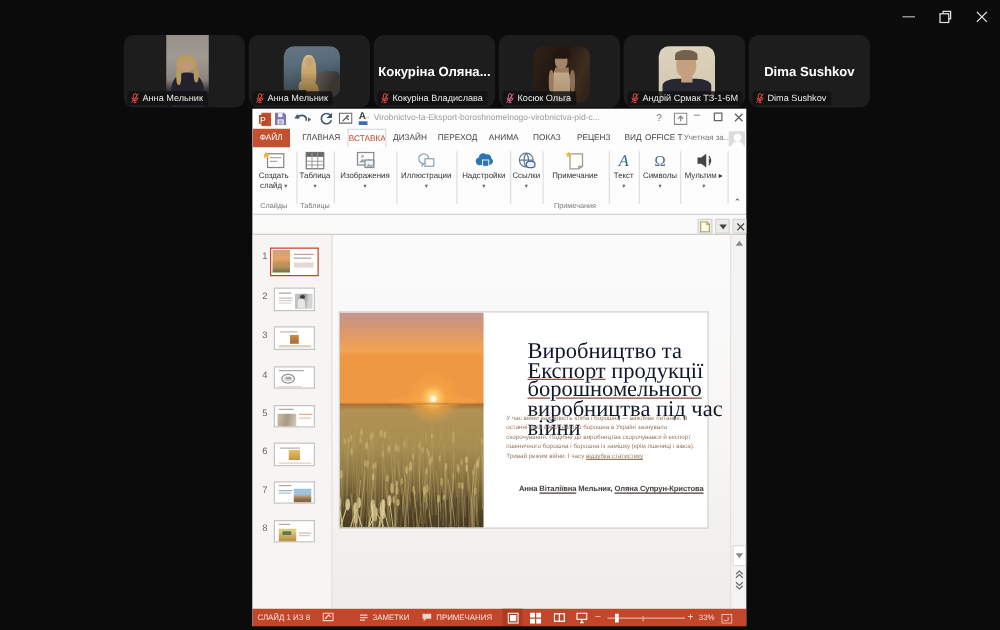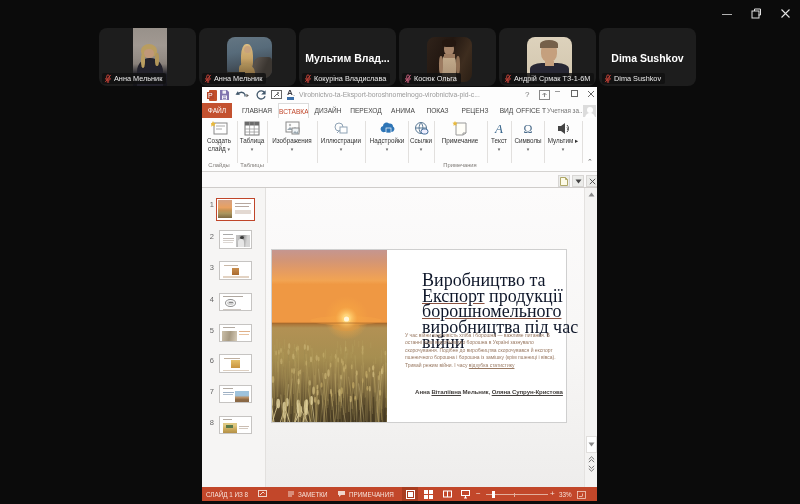--- a/index.html
+++ b/index.html
@@ -77,21 +77,21 @@
     <div class="abs" style="left:16.5px;top:9px;width:7px;height:7px;background:#c8a27c;border-radius:50%;"></div>
     <div class="abs" style="left:12px;top:27px;width:16px;height:14px;background:linear-gradient(#ad9059,#7d6037);border-radius:30% 60% 0 0;"></div>
     <div class="abs" style="left:0;top:35px;width:18px;height:6px;background:#26241f;"></div>
   </div>
   <div class="nlabel"><svg class="micx" viewBox="0 0 10 11">
         <path d="M5 1a1.6 1.6 0 0 1 1.6 1.6V5A1.6 1.6 0 0 1 3.4 5V2.6A1.6 1.6 0 0 1 5 1zM2 5a3 3 0 0 0 6 0M5 8v2M3.5 10h3" stroke="#e04a3f" stroke-width="1" fill="none"></path>
         <path d="M1.5 10 8.5 1" stroke="#e04a3f" stroke-width="1"></path>
       </svg>Анна Мельник</div>
 </div>
 <div class="tile" style="left:299px;">
-  <div class="bigname">Мультим Влад...</div>
+  <div class="bigname">Кокуріна Оляна...</div>
   <div class="nlabel"><svg class="micx" viewBox="0 0 10 11">
         <path d="M5 1a1.6 1.6 0 0 1 1.6 1.6V5A1.6 1.6 0 0 1 3.4 5V2.6A1.6 1.6 0 0 1 5 1zM2 5a3 3 0 0 0 6 0M5 8v2M3.5 10h3" stroke="#e04a3f" stroke-width="1" fill="none"></path>
         <path d="M1.5 10 8.5 1" stroke="#e04a3f" stroke-width="1"></path>
       </svg>Кокуріна Владислава</div>
 </div>
 <div class="tile" style="left:399px;">
   <div class="abs" style="left:28px;top:9px;width:45px;height:45px;border-radius:8px;overflow:hidden;background:linear-gradient(115deg,#30231a 0%,#221711 40%,#3e2d1f 72%,#2a1e14 100%);">
     <div class="abs" style="left:17px;top:6px;width:10px;height:12px;background:#a5846a;border-radius:45%;"></div>
     <div class="abs" style="left:15px;top:2px;width:14px;height:8px;background:#241710;border-radius:45% 45% 30% 30%;"></div>
     <div class="abs" style="left:15px;top:17px;width:14px;height:28px;background:linear-gradient(#c5ae8e,#a78d72);border-radius:35% 35% 0 0;"></div>

